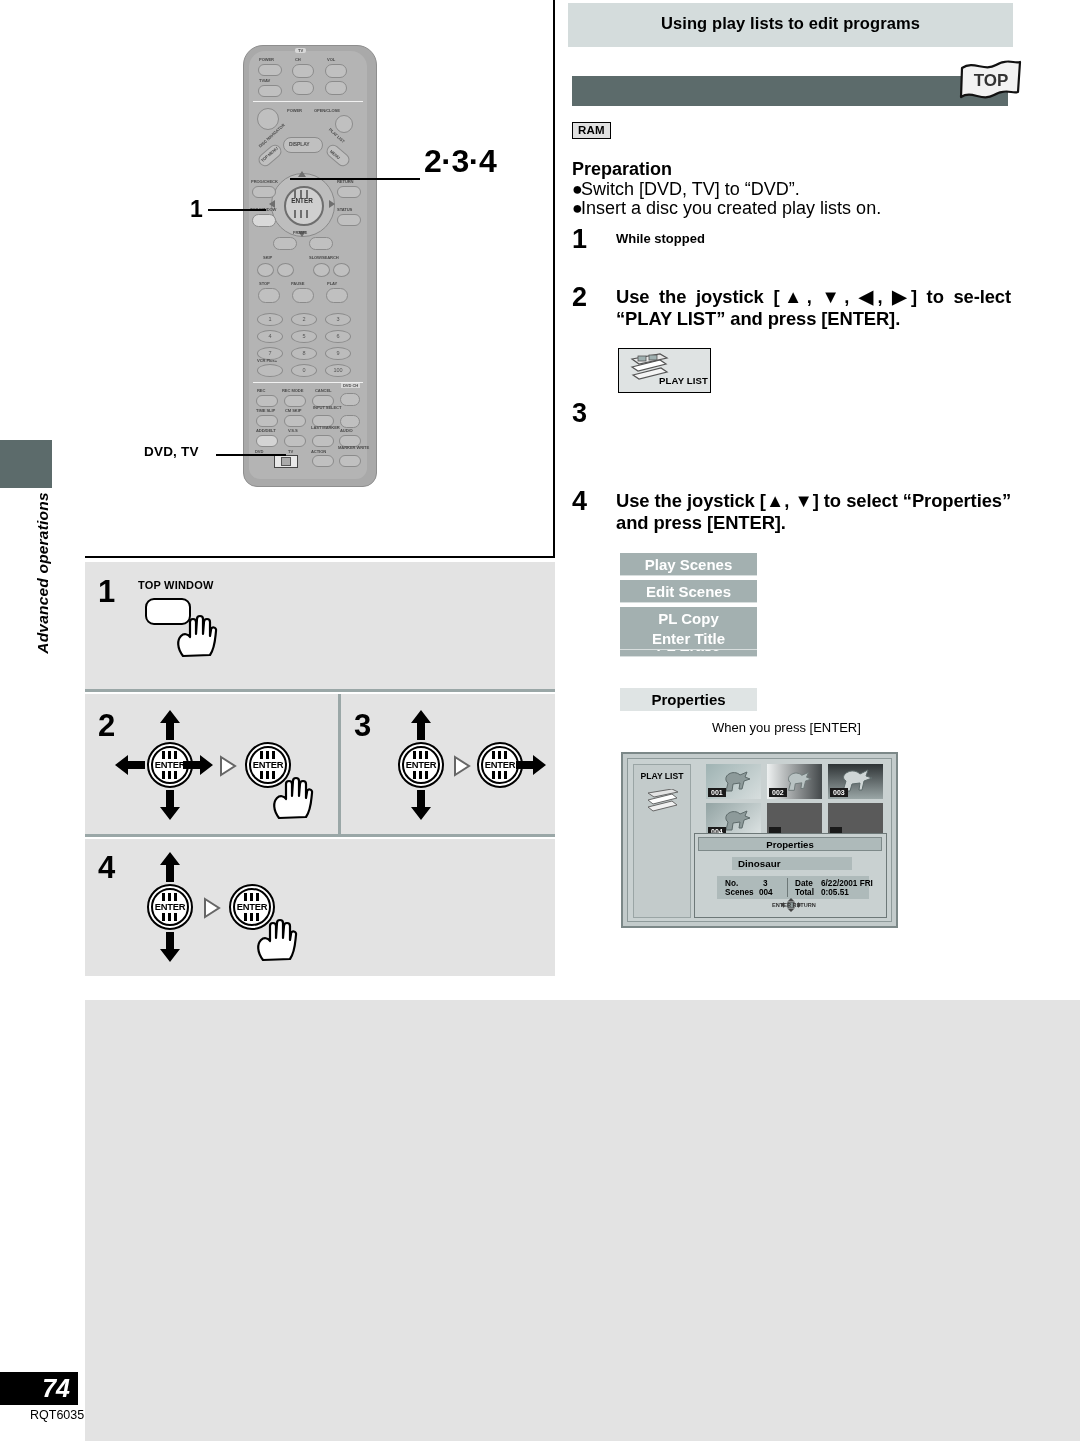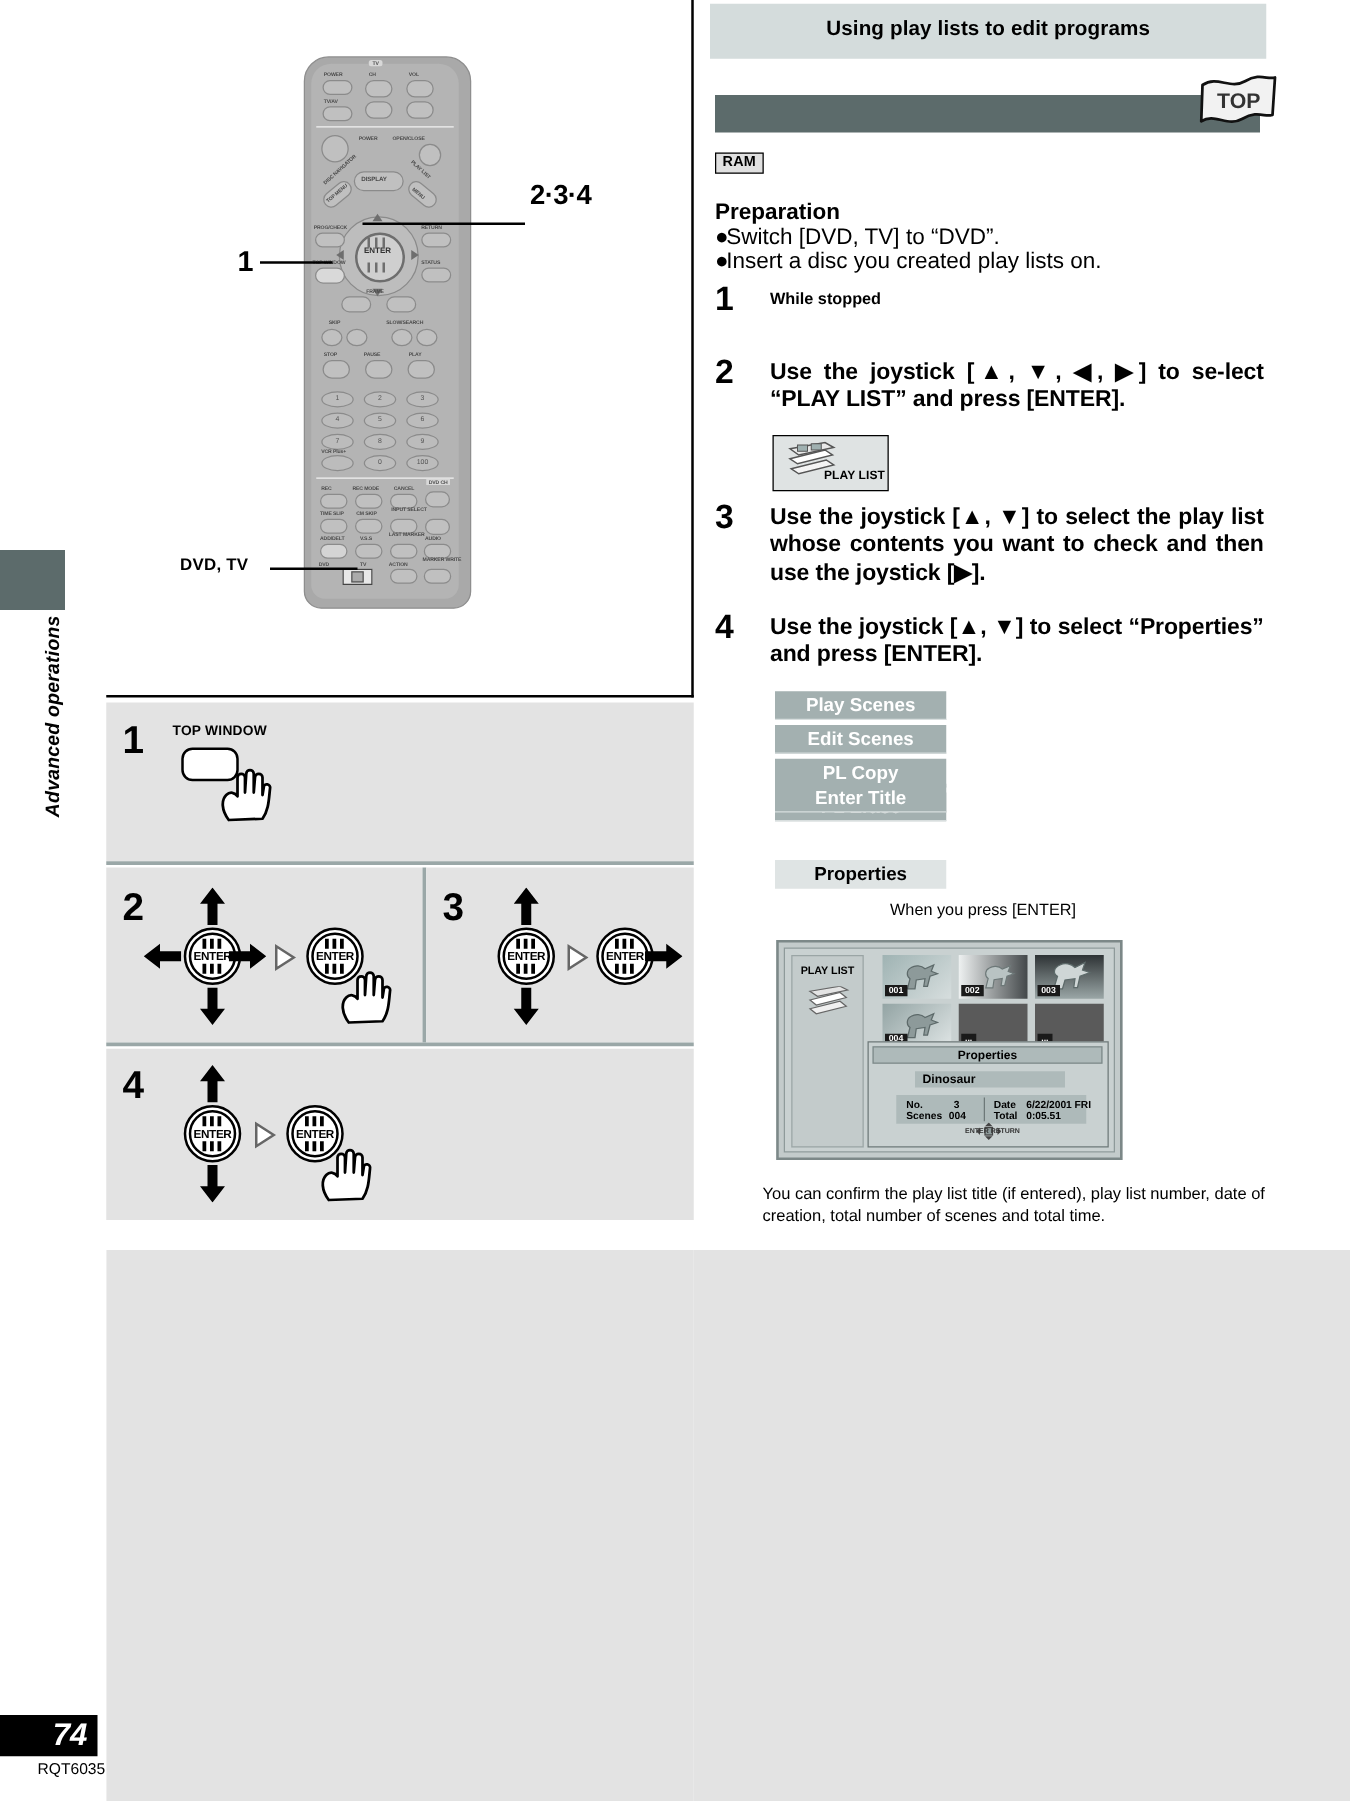--- a/index.html
+++ b/index.html
@@ -51,21 +51,21 @@
   
   #joy{position:absolute;left:28px;top:128px;width:62px;height:62px;}
   #joy-ring{position:absolute;left:0;top:0;width:62px;height:62px;border-radius:50%;
      background:#bdbdbd;border:1px solid #8a8a8a;}
   #joy-hub{position:absolute;left:13px;top:13px;width:36px;height:36px;border-radius:50%;
      background:#cfcfcf;border:2px solid #6e6e6e;}
   #joy-txt{position:absolute;left:13px;top:24px;width:36px;text-align:center;
      font-size:6.4px;font-weight:bold;color:#333;}
   .joy-bar{position:absolute;width:2px;height:8px;background:#6e6e6e;}
   #cal-234{position:absolute;left:290px;top:178px;width:130px;height:2px;background:#000;}
-  #txt-234{position:absolute;left:424px;top:143px;font-size:22px;font-weight:bold;letter-spacing:-.5px;}
+  #txt-234{position:absolute;left:424px;top:143px;font-size:32px;font-weight:bold;letter-spacing:-.5px;}
   #cal-1-line{position:absolute;left:208px;top:209px;width:58px;height:2px;background:#000;}
   #txt-1{position:absolute;left:190px;top:196px;font-size:23px;font-weight:bold;}
   #cal-dvdtv{position:absolute;left:216px;top:454px;width:70px;height:2px;background:#000;}
   #txt-dvdtv{position:absolute;left:144px;top:444px;font-size:13.5px;font-weight:bold;letter-spacing:.2px;}
 
   
   .stepbox{position:absolute;background:#e3e3e3;box-sizing:border-box;}
   #step1box{left:85px;top:562px;width:470px;height:127px;}
   #step2box{left:85px;top:694px;width:253px;height:140px;}
   #step3box{left:341px;top:694px;width:214px;height:140px;}
@@ -479,21 +479,20 @@
       <path d="M6 22 L34 15 L40 19 L12 26 Z" fill="#f4f4f4" stroke="#555" stroke-width="1.2"></path>
       <path d="M5 14 L33 7 L39 11 L11 18 Z" fill="#fff" stroke="#555" stroke-width="1.2"></path>
       <path d="M5 6 L33 1 L40 5 L12 11 Z" fill="#e9e9e9" stroke="#555" stroke-width="1.2"></path>
       <rect x="11" y="3" width="8" height="5" fill="#9fb0b0" stroke="#555" stroke-width=".8"></rect>
       <rect x="22" y="2" width="8" height="5" fill="#9fb0b0" stroke="#555" stroke-width=".8"></rect>
     </svg>
   </div>
   <div id="playlist-icon-lbl">PLAY LIST</div>
 
   <div class="step-n" style="left:572px;top:400px;">3</div>
-  <div class="step-main just" style="left:616px;top:402px;width:395px;">Use the joystick [▲, ▼] to select the play list whose contents you want to check and then use the joystick [▶].</div>
 
   <div class="step-n" style="left:572px;top:488px;">4</div>
   <div class="step-main just" style="left:616px;top:490px;width:395px;">Use the joystick [▲, ▼] to select “Properties” and press [ENTER].</div>
 
   <div class="menu-item" style="top:553px;">Play Scenes</div>
   <div class="menu-item" style="top:580px;">Edit Scenes</div>
   <div class="menu-item" style="top:607px;">PL Copy</div>
   <div class="menu-item" style="top:634px;">PL Erase</div>
   <div class="menu-item" style="top:627px;">Enter Title</div>
   <div class="menu-item sel" style="top:688px;">Properties</div>
@@ -567,15 +566,14 @@
           <path d="M10 0 L13 3 L7 3 Z" fill="#444"></path>
             <path d="M10 14 L13 11 L7 11 Z" fill="#444"></path>
           <path d="M0 7 L3 4 L3 10 Z" fill="#444"></path>
             <path d="M20 7 L17 4 L17 10 Z" fill="#444"></path>
         </svg>
         <div id="prop-foot">ENTER        RETURN</div>
       </div>
     </div>
   </div>
 
-  <div id="caption">You can confirm the play list title (if entered), play list number, date of creation, total number of scenes and total time.</div>
 
 </div>
 
 </body></html>

